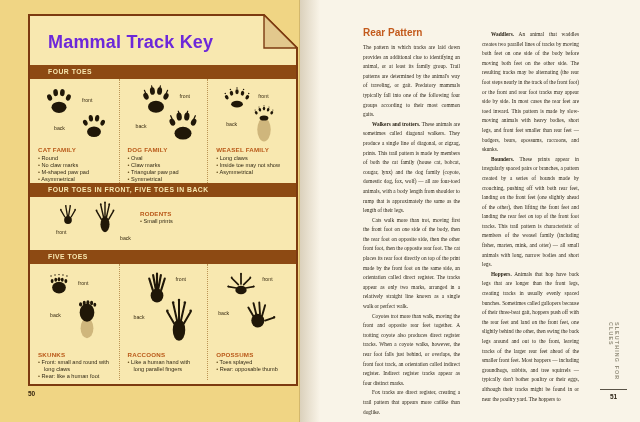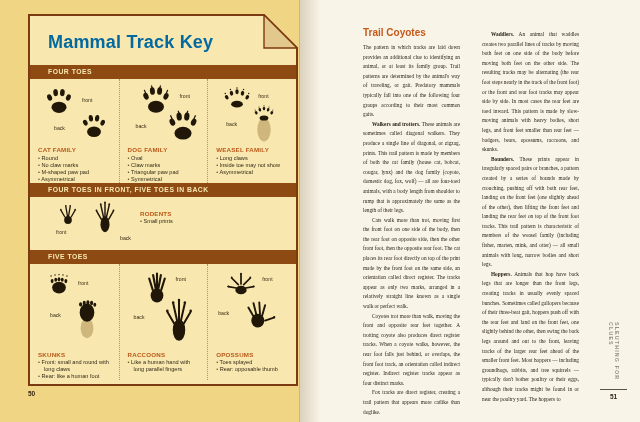--- a/index.html
+++ b/index.html
@@ -18,21 +18,21 @@
     background:linear-gradient(90deg, rgba(105,75,20,0.22), rgba(105,75,20,0.0) 75%);
     pointer-events:none;
   }
   .panel { position:absolute; left:28px; top:14px; width:270px; height:372px; }
   .panel-outline { position:absolute; left:0; top:0; }
   .panel-content { position:absolute; left:2px; top:2px; width:266px; height:368px; }
 
   .panel-title {
     margin:16px 0 12px 18px;
     font-size:18px; font-weight:bold; letter-spacing:0.2px;
-    color:#0369a1;
+    color:#6d28d9;
   }
   .bar {
     height:14px; line-height:14px; background:#8d4a13;
     color:#f8e8b0; font-size:6.8px; font-weight:bold; letter-spacing:0.5px;
     padding-left:18px; box-sizing:border-box;
   }
   .sec { display:flex; }
   .sec-col { position:relative; width:88.6px; box-sizing:border-box; padding:4px 6px 0 8px; }
   .sec-col + .sec-col { border-left:1px dotted #bb9455; }
   .tracks { position:relative; }
@@ -326,21 +326,21 @@
     </div>
 
     <div class="pn-left">50</div>
   </div>
 
   <div class="spine"></div>
 
   <div class="right-page">
 
     <div class="col col1">
-      <h2 class="col-heading">Trail Coyotes</h2>
+      <h2 class="col-heading">Rear Pattern</h2>
       <p class="no-indent">
         <span>The pattern in which tracks are laid down provides an additional clue to identifying an animal, or at least its family group. Trail patterns are determined by the animal's way of traveling, or gait. Predatory mammals typically fall into one of the following four groups according to their most common gaits.</span>
       </p>
       <p>
         <span class="lead">Walkers and trotters.</span>
         <span>These animals are sometimes called diagonal walkers. They produce a single line of diagonal, or zigzag, prints. This trail pattern is made by members of both the cat family (house cat, bobcat, cougar, lynx) and the dog family (coyote, domestic dog, fox, wolf) — all are four-toed animals, with a body length from shoulder to rump that is approximately the same as the length of their legs.</span>
       </p>
       <p>
         <span>Cats walk more than trot, moving first the front foot on one side of the body, then the rear foot on opposite side, then the other front foot, then the opposite rear foot. The cat places its rear foot directly on top of the print made by the front foot on the same side, an orientation called direct register. The tracks appear as only two marks, arranged in a relatively straight line known as a single walk or perfect walk.</span>
       </p>

